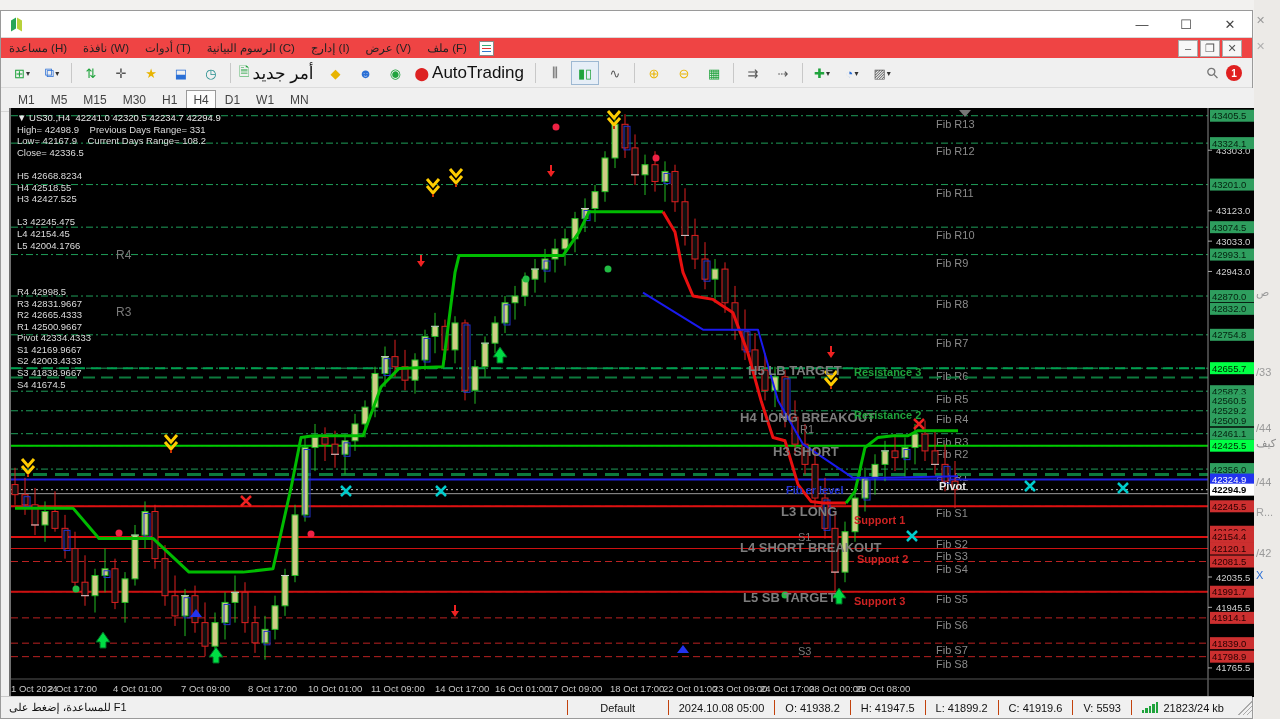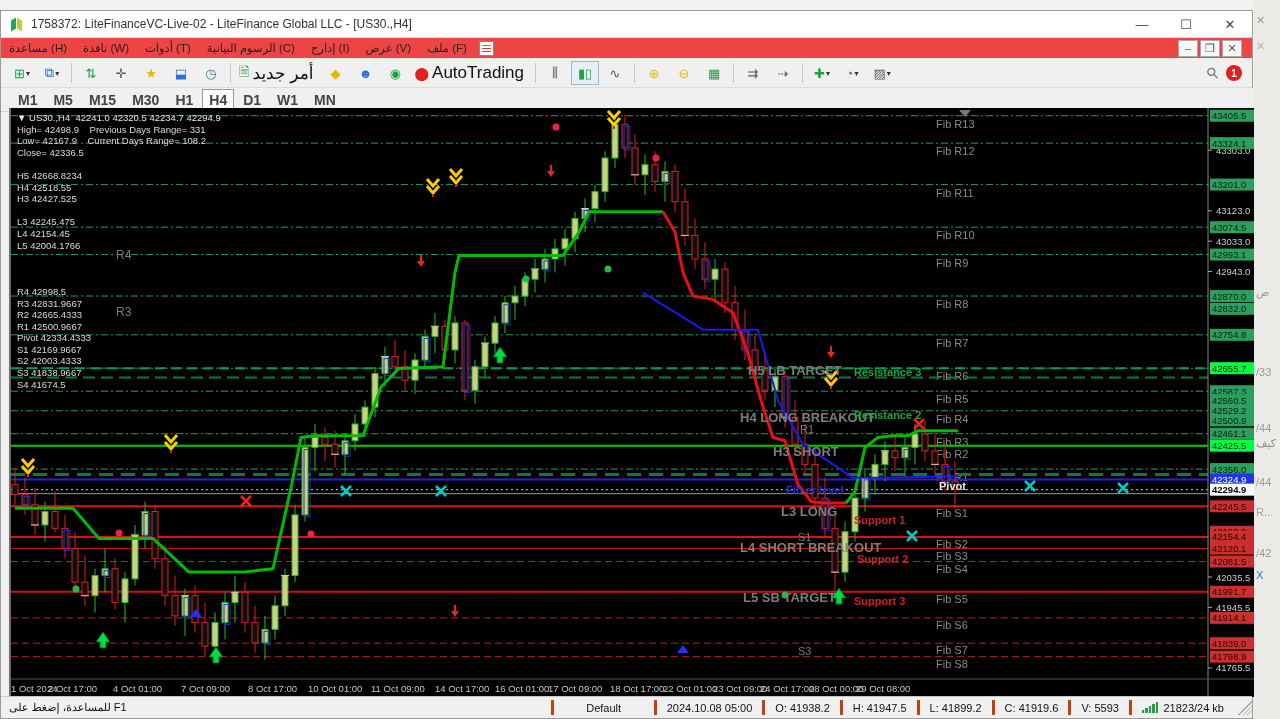--- a/index.html
+++ b/index.html
@@ -37,54 +37,53 @@
   .tlabel{font-size:17px;color:#111;margin:0 3px;}
   .ic-green{color:#1fa33c;} .ic-blue{color:#2a6fd6;} .ic-red{color:#d22;}
   .ic-gold{color:#e8b400;} .ic-grey{color:#555;} .ic-teal{color:#2a9090;}
   #tb-right{margin-left:auto;display:flex;align-items:center;margin-right:10px;}
   #search-icon{transform:rotate(-45deg);font-size:15px;color:#777;margin-right:8px;}
   #notif-badge{width:16px;height:16px;border-radius:50%;background:#e02020;color:#fff;
     font-size:10px;font-weight:bold;display:flex;align-items:center;justify-content:center;}
   
   #tfbar{position:absolute;left:0;top:77px;width:100%;height:23px;background:#f0f0f0;
     display:flex;align-items:center;border-bottom:1px solid #d5d5d5;padding-left:10px;}
-  .tf{font-size:14px;font-weight:bold;color:#444;padding:3px 7px;margin-right:2px;}
+  .tf{font-size:12px;font-weight:normal;color:#444;padding:3px 7px;margin-right:2px;}
   .tf.active{background:#fcfcfc;border:1px solid #9a9a9a;padding:2px 6px;}
   
   #chart-wrap{position:absolute;left:8px;top:97px;width:1245px;height:589px;background:#000;
     border-left:2px solid #6e6e6e;}
   #chart-svg{position:absolute;left:0;top:0;}
   #info-block{position:absolute;left:6px;top:4px;color:#dcdcdc;font-size:9.5px;
     line-height:11.6px;white-space:pre;pointer-events:none;}
   #info-block .hdr{color:#e8e8e8;}
   
   #statusbar{position:absolute;left:0;bottom:0;width:100%;height:21px;background:#f0f0f0;
     border-top:1px solid #c9c9c9;display:flex;align-items:center;font-size:11px;color:#111;}
-  .scell{padding:0 10px;border-left:3px solid #c2410c;height:15px;display:flex;align-items:center;white-space:nowrap;}
+  .scell{padding:0 10px;border-left:1px solid #c2410c;height:15px;display:flex;align-items:center;white-space:nowrap;}
   #status-help{padding:0 8px;white-space:nowrap;}
   #traffic-bars{display:flex;align-items:flex-end;height:11px;margin-right:4px;}
   #traffic-bars i{width:2.5px;margin-right:1px;background:#1fa33c;display:block;}
   #resize-grip{width:14px;height:14px;margin-left:4px;
     background:linear-gradient(135deg,transparent 50%,#aaa 50%,#aaa 55%,transparent 55%,transparent 65%,#aaa 65%,#aaa 70%,transparent 70%,transparent 80%,#aaa 80%,#aaa 85%,transparent 85%);}
   
   #bg-strip{position:absolute;left:1254px;top:0;width:26px;height:719px;background:#eceae7;}
   #bg-strip .frag{position:absolute;left:2px;font-size:11px;color:#9a9a9a;white-space:nowrap;}
 </style>
 </head>
 <body>
 <div id="desktop">
 
 <div id="mt-window">
 
   <div id="titlebar">
     <div id="app-icon">
           <span class="g1"></span>
           <span class="g2"></span>
         </div>
-    <span id="title-text">1758372: LiteFinanceVC-Live-02 - LiteFinance Global LLC - [US30.,H4]</span>
     <div id="win-controls">
       <span class="winbtn">—</span>
       <span class="winbtn">☐</span>
       <span class="winbtn">✕</span>
     </div>
   </div>
 
   <div id="menubar">
     <span class="menu-item">مساعدة (H)</span>
     <span class="menu-item">نافذة (W)</span>

